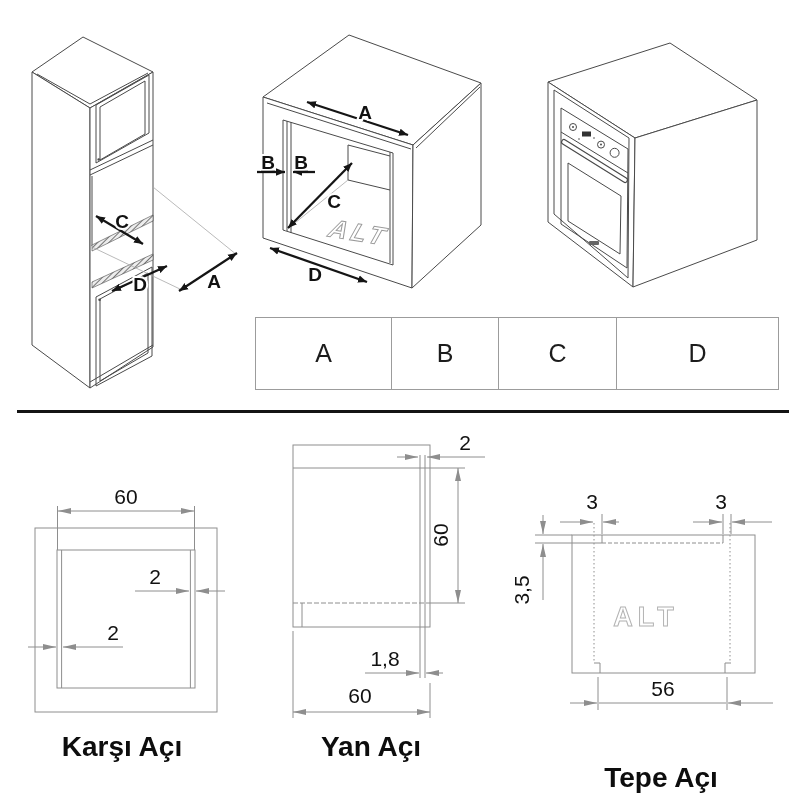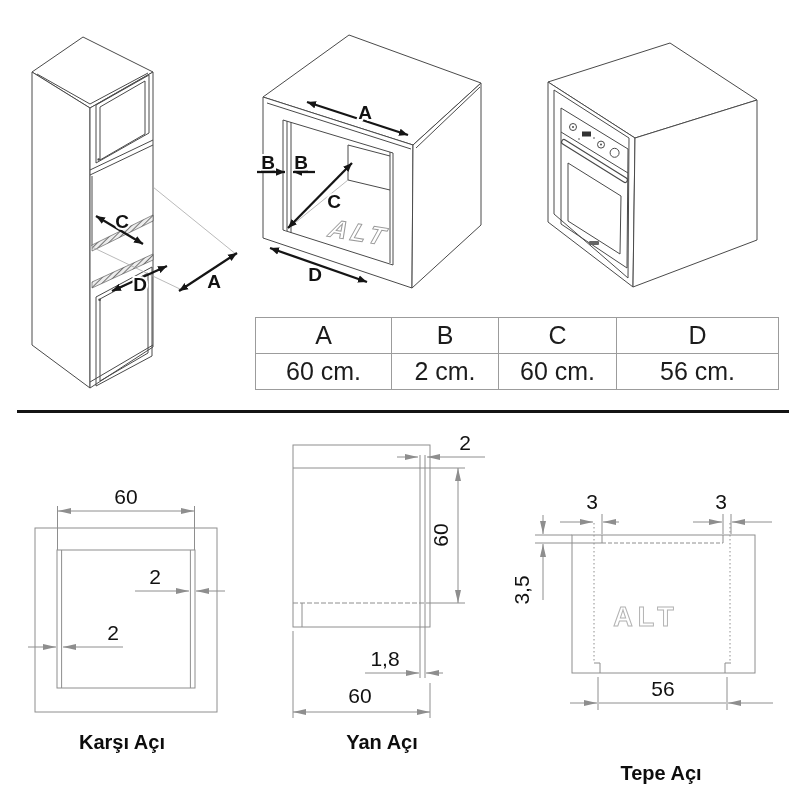--- a/index.html
+++ b/index.html
@@ -2,21 +2,21 @@
 <html><head>
 <meta charset="utf-8">
 <style>
   html,body{margin:0;padding:0;}
   body{width:800px;height:800px;position:relative;background:#ffffff;overflow:hidden;
        font-family:"Liberation Sans", sans-serif;}
   .fig{position:absolute;}
   svg text{font-family:"Liberation Sans", sans-serif;}
   .dimtxt{font-size:21px;fill:#111;}
   .figlab{font-size:19px;font-weight:bold;fill:#111;paint-order:stroke;stroke:#fff;stroke-width:4px;}
-  .titlebar{position:absolute;width:180px;text-align:center;font-size:20px;font-weight:bold;color:#0d0d0d;}
+  .titlebar{position:absolute;width:180px;text-align:center;font-size:28px;font-weight:bold;color:#0d0d0d;}
   .divider{position:absolute;left:17px;top:410px;width:772px;height:3px;background:#141414;}
   table.dims{position:absolute;left:255px;top:317px;width:523px;height:73px;border-collapse:collapse;table-layout:fixed;}
   table.dims td{border:1px solid #9c9c9c;text-align:center;vertical-align:middle;font-size:25px;color:#1c1c1c;padding:0;}
   .ln{stroke:#8e8e8e;stroke-width:1;fill:none;}
   .dk{stroke:#4a4a4a;stroke-width:1;fill:none;}
   .dkf{stroke:#4a4a4a;stroke-width:1;fill:#ffffff;}
   .bold-arrow{stroke:#151515;stroke-width:2.3;fill:none;}
   .lite{stroke:#a8a8a8;stroke-width:0.8;fill:none;}
 </style>
 </head>
@@ -147,26 +147,20 @@
       <col style="width:118px">
       <col style="width:162px">
     </colgroup>
   <tbody>
       <tr>
     <td>A</td>
     <td>B</td>
     <td>C</td>
     <td>D</td>
   </tr>
-  <tr>
-    <td>60 cm.</td>
-    <td>2 cm.</td>
-    <td>60 cm.</td>
-    <td>56 cm.</td>
-  </tr>
 </tbody>
   </table>
 
 <div class="divider"></div>
 
 <svg class="fig" style="left:15px;top:425px" width="230" height="300" viewBox="0 0 230 300">
   <g>
     <rect class="ln" x="20" y="103" width="182" height="184"></rect>
     <rect class="ln" x="42" y="125" width="138" height="138"></rect>
     <line class="ln" x1="46.6" y1="125" x2="46.6" y2="263"></line>
@@ -254,14 +248,14 @@
     <line class="ln" x1="83" y1="247" x2="83" y2="280"></line>
     <line class="ln" x1="212" y1="247" x2="212" y2="280"></line>
     <line class="ln" x1="84" y1="273" x2="211" y2="273"></line>
     <line class="ln" x1="55" y1="273" x2="82" y2="273" marker-end="url(#dimA)"></line>
     <line class="ln" x1="258" y1="273" x2="213" y2="273" marker-end="url(#dimA)"></line>
     <text class="dimtxt" x="148" y="266" text-anchor="middle">56</text>
   </g>
 </svg>
 
 <div class="titlebar" style="left:32px;top:731px">Karşı Açı</div>
-<div class="titlebar" style="left:292px;top:731px">Yan Açı</div>
+<div class="titlebar" style="left:281px;top:731px">Yan Açı</div>
 <div class="titlebar" style="left:571px;top:762px">Tepe Açı</div>
 
 </body></html>

